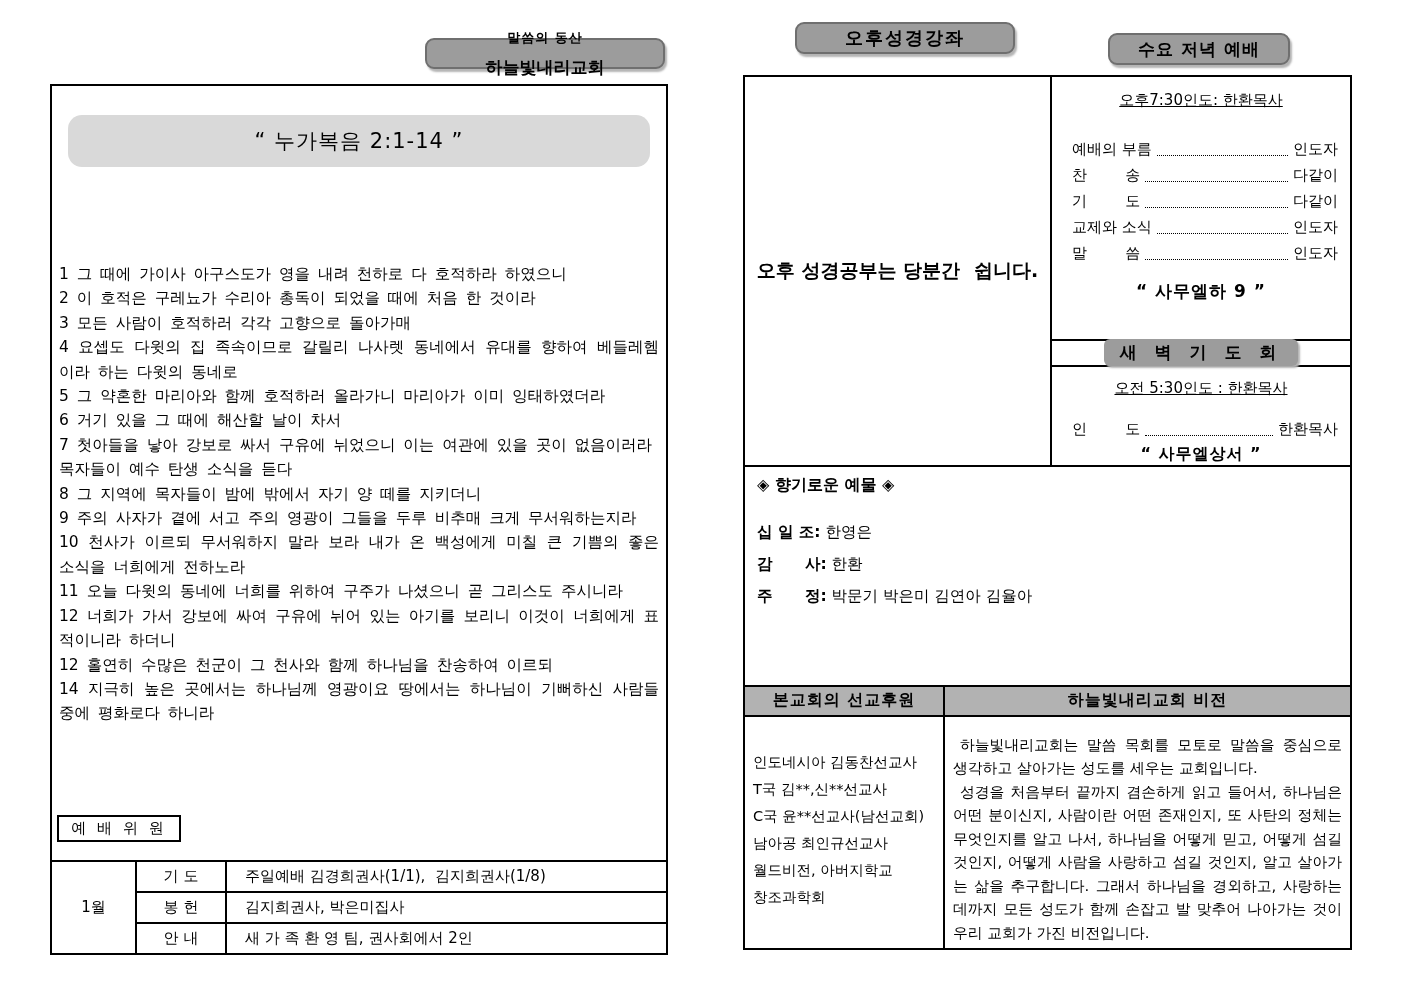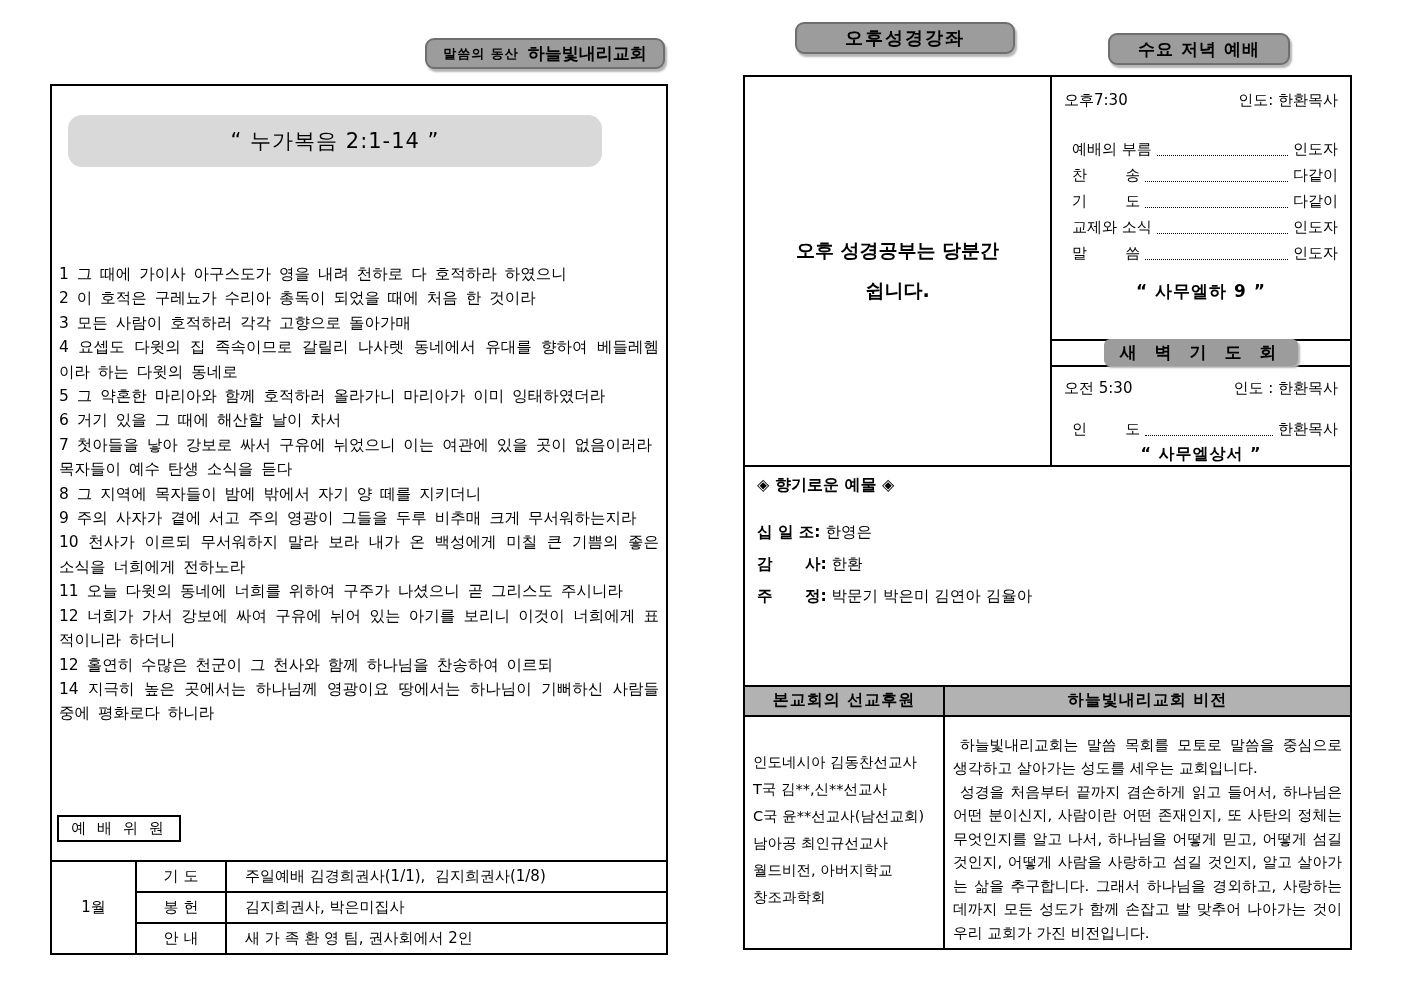--- a/index.html
+++ b/index.html
@@ -9,33 +9,33 @@
     font-family:"DejaVu Sans", sans-serif; color:#000;
   }
 
   
   .gray-badge {
     position:absolute; background:#9c9c9c; border:2px solid #6f6f6f;
     border-radius:9px; box-shadow:2px 3px 2px #b5b5b5;
     display:flex; align-items:center; justify-content:center;
     font-weight:bold; color:#000;
   }
-  #church-badge { left:425px; top:38px; width:240px; height:31px; gap:9px; }
+  #church-badge { left:425px; top:38px; width:240px; height:31px; gap:9px;flex-direction:column; }
   #church-badge .small { font-size:13px; letter-spacing:1px; }
   #church-badge .big   { font-size:17px; }
   #afternoon-badge { left:795px; top:22px; width:220px; height:32px; font-size:18px; letter-spacing:2px; }
   #wednesday-badge { left:1108px; top:33px; width:182px; height:32px; font-size:17px; letter-spacing:1px; }
 
   
   #left-page {
     position:absolute; left:50px; top:84px; width:618px; height:871px;
     border:2px solid #000;
   }
   #scripture-title {
-    position:absolute; left:16px; top:29px; width:534px; height:52px;
+    position:absolute; left:16px; top:29px; width:582px; height:52px;
     background:#d9d9d9; border-radius:14px;
     display:flex; align-items:center; justify-content:center;
     font-size:21px; letter-spacing:1px;
   }
   #scripture-body {
     position:absolute; left:7px; right:7px; top:176px;
     font-size:15.5px; line-height:24.4px; word-spacing:3px; text-align:justify;
   }
   #committee-label {
     position:absolute; left:5px; top:729px; width:124px; height:27px;
@@ -52,26 +52,26 @@
   #schedule-table .val   { padding-left:18px; white-space:pre; }
 
   
   #right-page {
     position:absolute; left:743px; top:75px; width:609px; height:875px;
     border:2px solid #000; display:flex; flex-direction:column;
   }
   #top-row { display:flex; height:392px; border-bottom:2px solid #000; }
   #notice-cell {
     width:307px; border-right:2px solid #000;
-    display:flex; flex-direction:column; align-items:center; justify-content:center; gap:14px;
+    display:flex; flex-direction:row; align-items:center; justify-content:center; gap:14px;
     font-size:19px; font-weight:bold;
   }
   #order-cell { flex:1; display:flex; flex-direction:column; }
   #worship { height:262px; padding:14px 12px 0 12px; font-size:15px; }
-  .time-row { display:flex; justify-content:space-between; margin-bottom:26px; }
+  .time-row { display:flex; justify-content:center; margin-bottom:26px;text-decoration:underline; }
   .order-item { display:flex; align-items:center; height:26px; padding-left:8px; }
   .order-item .ol { white-space:pre; }
   .order-item .dots { flex:1; height:13px; border-bottom:1.5px dotted #000; margin:0 5px; }
   .order-item .ov { white-space:pre; }
   .scripture-ref { text-align:center; font-weight:bold; font-size:17px; margin-top:14px; letter-spacing:1px; }
   #dawn-header-row {
     height:28px; border-top:2px solid #000; border-bottom:2px solid #000;
     display:flex; align-items:center; justify-content:center;
   }
   #dawn-badge {

